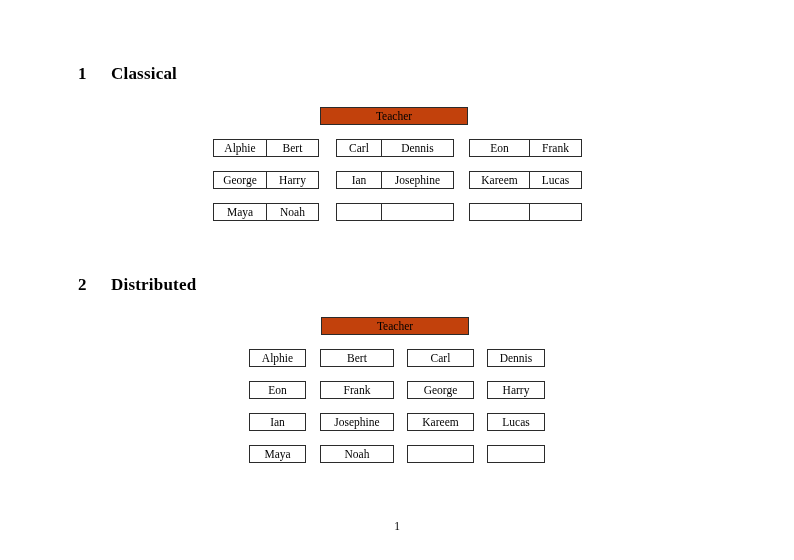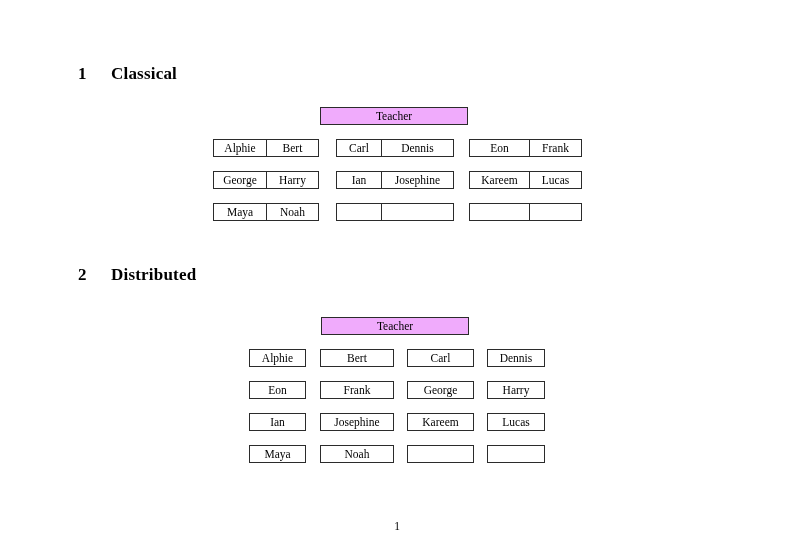--- a/index.html
+++ b/index.html
@@ -29,33 +29,33 @@
     letter-spacing: 0.2px;
     white-space: nowrap;
     margin-left: 11px;
   }
   .section-heading .sec-num {
     display: inline-block;
     width: 33px;
   }
 
   #heading-classical   { left: 67px; top: 64px; }
-  #heading-distributed { left: 67px; top: 265px; }
+  #heading-distributed { left: 67px; top: 275px; }
 
   
   .teacher-box {
     position: absolute;
     width: 148px;
     height: 18px;
     line-height: 17px;
     box-sizing: border-box;
     border: 1px solid #2b2b2b;
     text-align: center;
     font-size: 11.5px;
-    background: #f0abfc;
+    background: #c2410c;
   }
 
   
   .tabular {
     position: absolute;
     display: flex;
     flex-direction: column;
   }
   .tabular .trow {
     display: flex;

